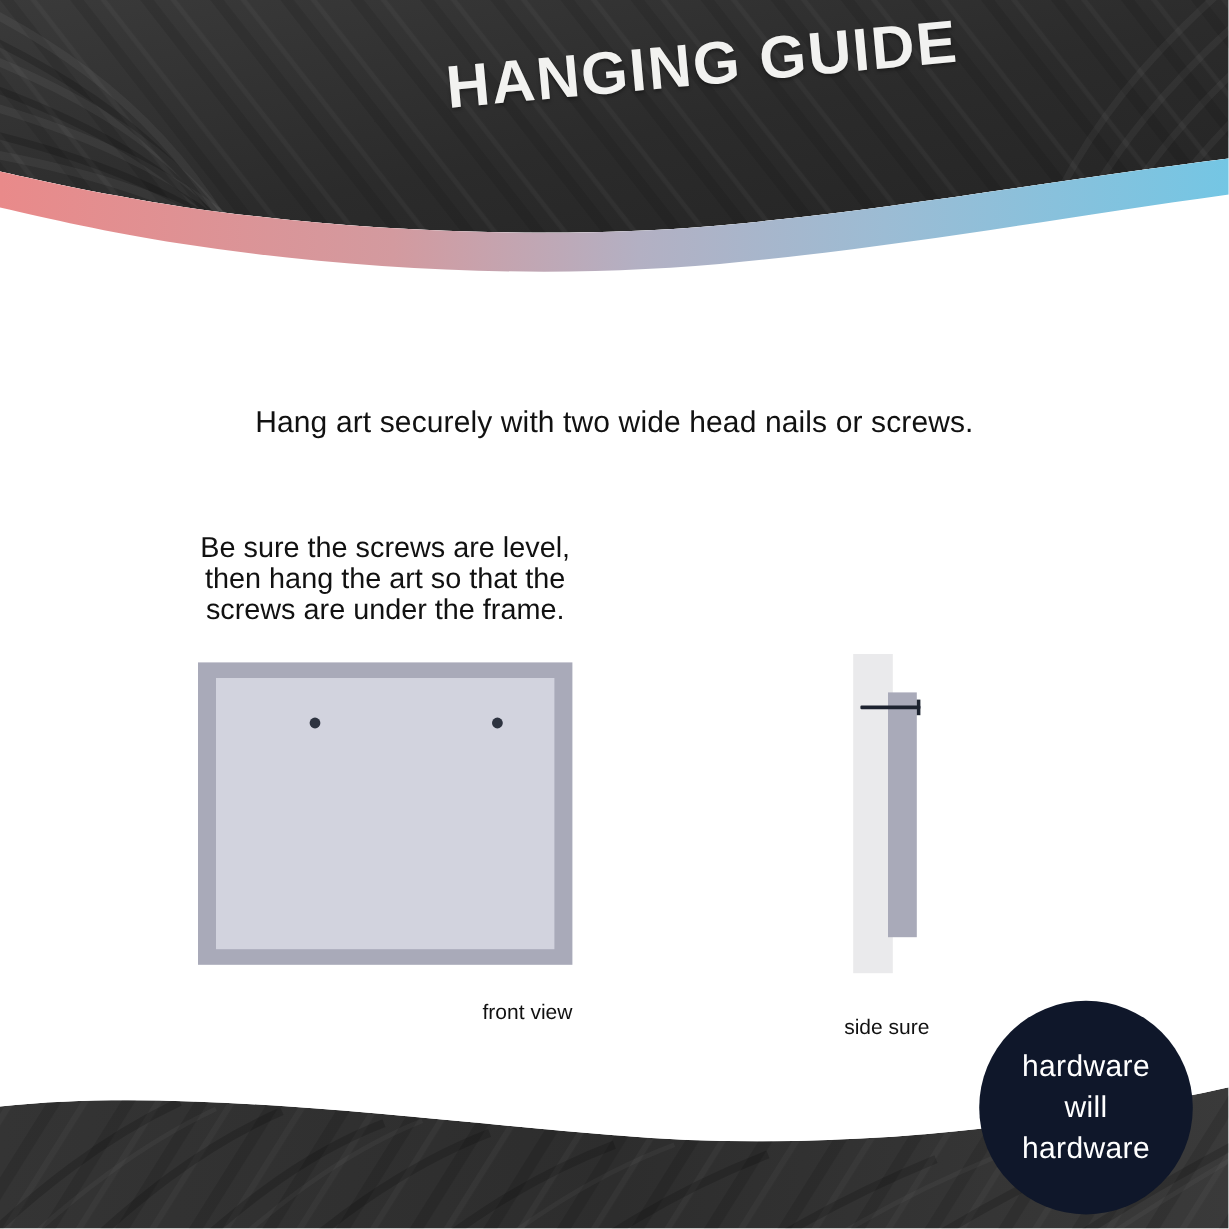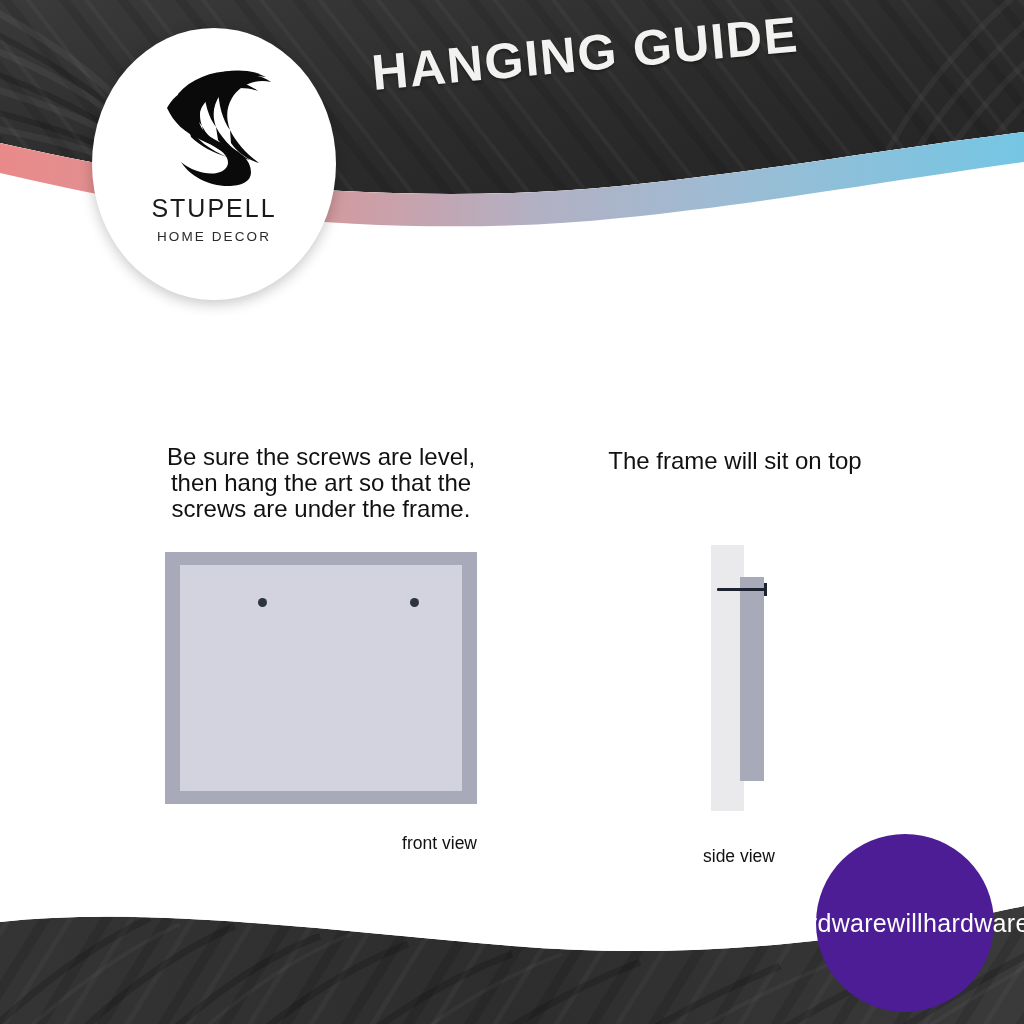--- a/index.html
+++ b/index.html
@@ -225,23 +225,23 @@
   }
 
   
   .hf-badge {
     position: absolute;
     left: 816px;
     top: 834px;
     width: 178px;
     height: 178px;
     border-radius: 50%;
-    background: #4c1d95;
+    background: #0f172a;
     display: flex;
-    flex-direction: row;
+    flex-direction: column;
     align-items: center;
     justify-content: center;
     z-index: 9;
   }
   .hf-line {
     color: #ffffff;
     font-size: 25px;
     line-height: 34px;
     font-weight: 400;
     letter-spacing: 0.3px;
@@ -338,77 +338,50 @@
       <g fill="none" stroke="#ffffff" stroke-opacity="0.035" stroke-width="4">
         <path d="M-10,1064 C60,996 120,952 180,924"></path>
         <path d="M150,1078 C222,1008 286,960 352,934"></path>
         <path d="M350,1090 C422,1026 488,982 562,954"></path>
         <path d="M610,1088 C684,1034 752,996 830,964"></path>
         <path d="M870,1066 C938,1018 996,984 1060,946"></path>
       </g>
     </g>
   </svg>
 
-  <div class="logo-badge">
-    <svg class="logo-mark" viewBox="0 0 120 122" aria-hidden="true">
-      <g fill="#0a0a0a">
-
-        <path d="M13,44 C22,27 44,16 66,16 C82,16 95,20 104,27 C92,23 78,23 66,28
-                 C52,34 44,45 45,56 C46,67 56,74 70,80 C86,87 97,96 97,108
-                 C97,118 87,122 74,122 C54,122 36,112 27,98 C38,107 52,111 63,109
-                 C72,107 76,101 73,94 C70,87 60,82 47,76 C30,68 20,59 13,44 Z"></path>
-
-        <path d="M24,30 C40,11 70,3 96,9 C76,9 55,17 42,31 C33,41 30,52 34,62
-                 C29,55 26,46 24,30 Z"></path>
-        <path d="M36,25 C53,8 82,2 106,10 C86,8 65,16 54,30 C46,40 44,51 48,62
-                 C41,53 36,40 36,25 Z"></path>
-        <path d="M50,22 C66,7 92,3 112,13 C94,10 75,18 66,31 C59,41 58,52 62,63
-                 C55,54 50,39 50,22 Z"></path>
-        <path d="M64,22 C79,9 101,7 117,18 C101,14 85,22 78,34 C72,44 72,55 76,66
-                 C69,57 64,40 64,22 Z"></path>
-
-        <path d="M34,62 C42,76 57,86 73,93 C60,89 46,82 37,73 Z"></path>
-        <path d="M48,62 C56,77 70,87 86,94 C73,91 59,83 51,74 Z"></path>
-        <path d="M62,63 C70,78 82,88 96,96 C84,93 71,85 64,76 Z"></path>
-        <path d="M76,66 C83,80 93,90 105,99 C94,96 83,88 77,79 Z"></path>
-      </g>
-    </svg>
-    <div class="logo-word">STUPELL</div>
-    <div class="logo-sub">HOME DECOR</div>
-  </div>
 
   <div class="page-title">HANGING GUIDE</div>
 
 
+  <div class="lead-line">Hang art securely with two wide head nails or screws.</div>
 
   <div class="col-front">
     <div class="cap">Be sure the screws are level,</div>
     <div class="cap">then hang the art so that the</div>
     <div class="cap">screws are under the frame.</div>
   </div>
 
   <div class="col-side">
-    <div class="cap">The frame will sit on top</div>
   </div>
 
   <div class="frame-front">
     <div class="frame-front-inner">
       <div class="screw-dot screw-left"></div>
       <div class="screw-dot screw-right"></div>
     </div>
   </div>
   <div class="frontview-label">front view</div>
 
   <div class="side-art">
     <div class="side-wall"></div>
     <div class="side-frame"></div>
     <div class="nail-shaft"></div>
     <div class="nail-head"></div>
   </div>
-  <div class="sideview-label">side view</div>
+  <div class="sideview-label">side sure</div>
 
   <div class="hf-badge">
     <div class="hf-line">hardware</div>
     <div class="hf-line">will</div>
     <div class="hf-line">hardware</div>
   </div>
 
 </div>
 
 </body></html>

